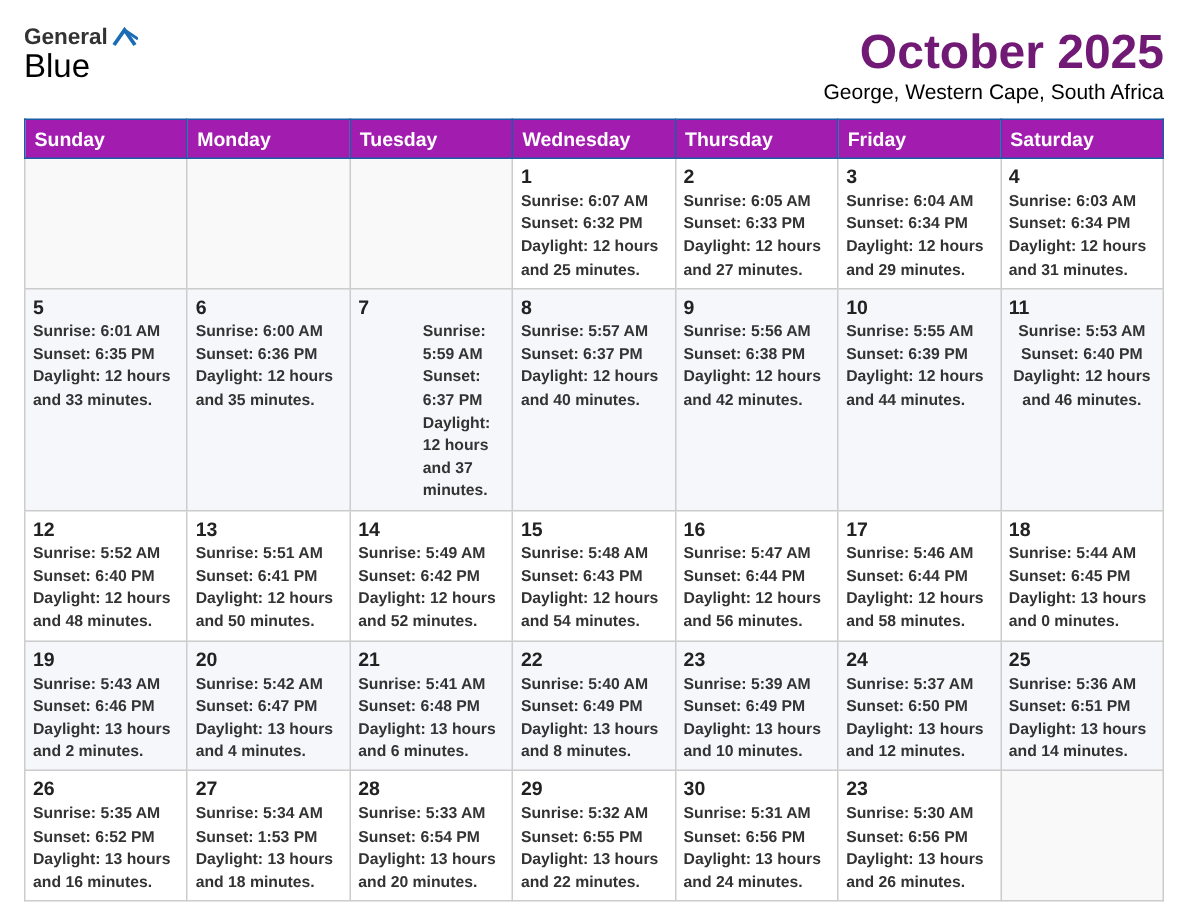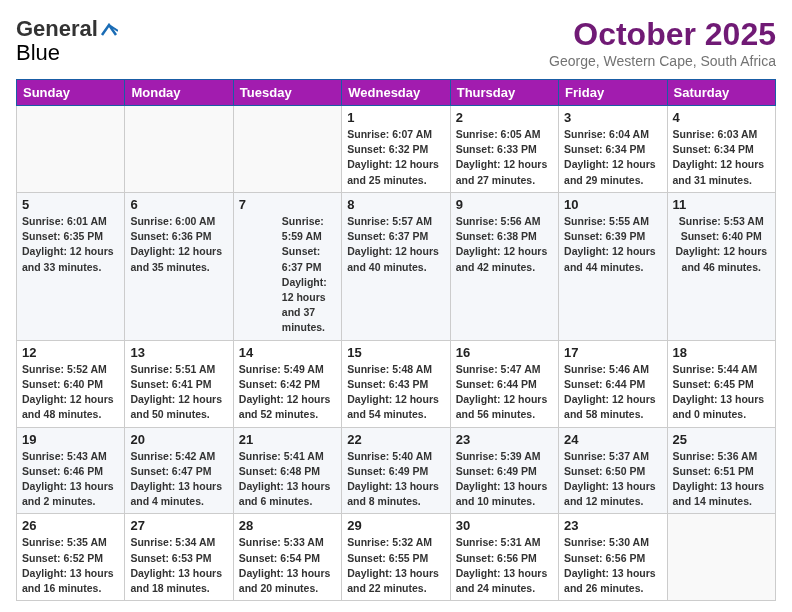--- a/index.html
+++ b/index.html
@@ -24,21 +24,21 @@
     .title-section {
       text-align: right;
     }
     .month-title {
       font-size: 32px;
       font-weight: bold;
       color: #701a75;
     }
     .subtitle {
       font-size: 14px;
-      color: #737373;
+      color: #000000;
     }
     .calendar {
       width: 100%;
       border-collapse: collapse;
       border: 1px solid #ccc;
     }
     .calendar th {
       background: #a21caf;
       color: #fff;
       text-align: left;
@@ -73,21 +73,21 @@
       background: #f9f9f9 !important;
     }
   </style>
 </head>
 <body>
 
 <div class="header">
   <div class="logo">
     <div>
       <div style="display:flex;align-items:center;">
-        <span class="logo-general" style="font-size:22px;font-weight:bold;color:#333;">General</span>
+        <span class="logo-general" style="font-size:15px;font-weight:bold;color:#333;">General</span>
         <svg width="18" height="14" viewBox="0 0 18 14" style="margin-left:2px;margin-top:1px;">
           <path d="M2 12 L9 2 L16 12" fill="none" stroke="#1a6cb5" stroke-width="2.5"></path>
           <path d="M9 2 L18 8" fill="none" stroke="#1a6cb5" stroke-width="2"></path>
         </svg>
       </div>
       <div style="font-size:22px;font-weight:normal;color:#000000;margin-top:-2px;">Blue</div>
     </div>
   </div>
   <div class="title-section">
     <div class="month-title">October 2025</div>
@@ -298,21 +298,21 @@
         <td>
           <div class="day-number">26</div>
           <div class="day-info" style="white-space: pre-line;">Sunrise: 5:35 AM
 Sunset: 6:52 PM
 Daylight: 13 hours
 and 16 minutes.</div>
         </td>
         <td>
           <div class="day-number">27</div>
           <div class="day-info" style="white-space: pre-line;">Sunrise: 5:34 AM
-Sunset: 6:53 PM
+Sunset: 1:53 PM
 Daylight: 13 hours
 and 18 minutes.</div>
         </td>
         <td>
           <div class="day-number">28</div>
           <div class="day-info" style="white-space: pre-line;">Sunrise: 5:33 AM
 Sunset: 6:54 PM
 Daylight: 13 hours
 and 20 minutes.</div>
         </td>

